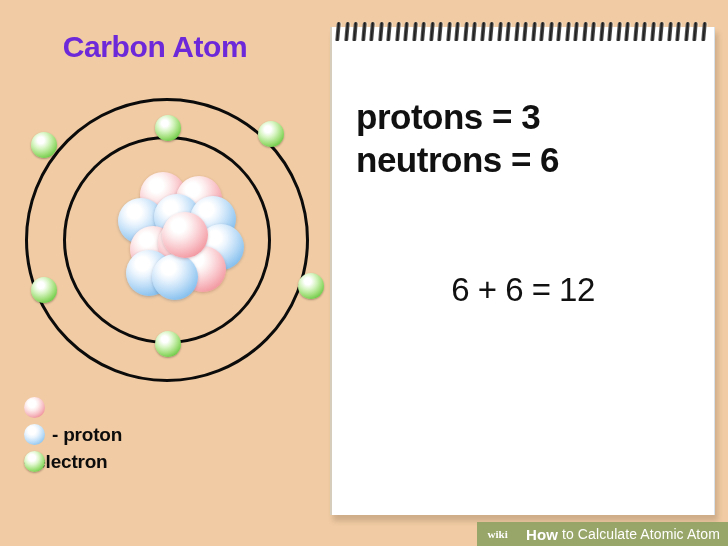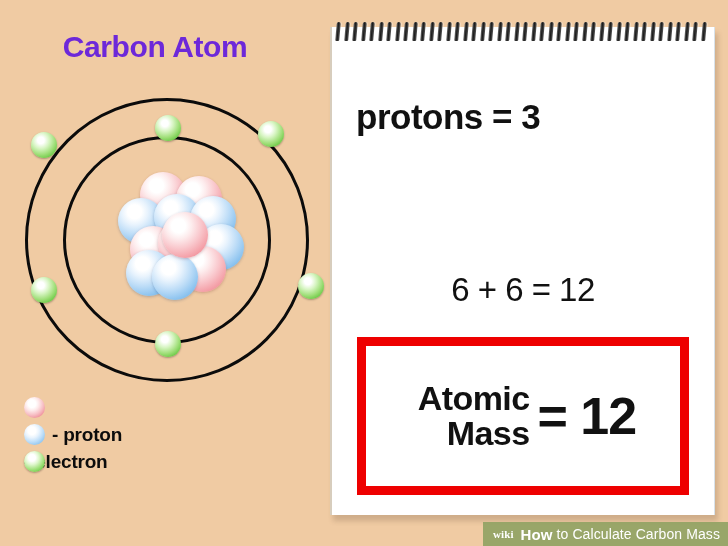--- a/index.html
+++ b/index.html
@@ -290,21 +290,21 @@
   }
   #wm-wiki {
     font-family: "Liberation Serif", serif;
     font-weight: bold;
     font-size: 11px;
     text-align: center;
   }
   #wm-how {
     font-weight: bold;
     font-size: 15px;
-    margin-left: 7px;
+    margin-left: 18px;
   }
   #wm-rest {
     margin-left: 4px;
     font-size: 14px;
   }
 </style>
 </head>
 <body>
 
 <div id="stage">
@@ -351,32 +351,24 @@
         <span class="legend-dot electron"></span>
         <span class="legend-label">- electron</span>
       </div>
     </div>
   </div>
 
   <div id="notepad">
 
     <div class="note-line" id="line-protons">protons = 3</div>
 
+    <div class="note-line" id="line-neutrons">neutrons = 6</div>
 
     <div id="line-sum">6 + 6 = 12</div>
 
-    <div id="result-box">
-      <div id="result-inner">
-        <div id="result-label">
-          <span class="ml-1">Atomic</span>
-          <span class="ml-2">Mass</span>
-        </div>
-        <div id="result-value">= 12</div>
-      </div>
-    </div>
   </div>
 
   <div id="spiral">
       <span class="coil"></span>
       <span class="coil"></span>
       <span class="coil"></span>
       <span class="coil"></span>
       <span class="coil"></span>
       <span class="coil"></span>
       <span class="coil"></span>
@@ -415,16 +407,16 @@
       <span class="coil"></span>
       <span class="coil"></span>
       <span class="coil"></span>
       <span class="coil"></span>
       <span class="coil"></span>
     </div>
 
   <div id="watermark">
     <span id="wm-wiki">wiki</span>
     <span id="wm-how">How</span>
-    <span id="wm-rest">to Calculate Carbon Mass</span>
+    <span id="wm-rest">to Calculate Atomic Atom</span>
   </div>
 
 </div>
 
 </body></html>

